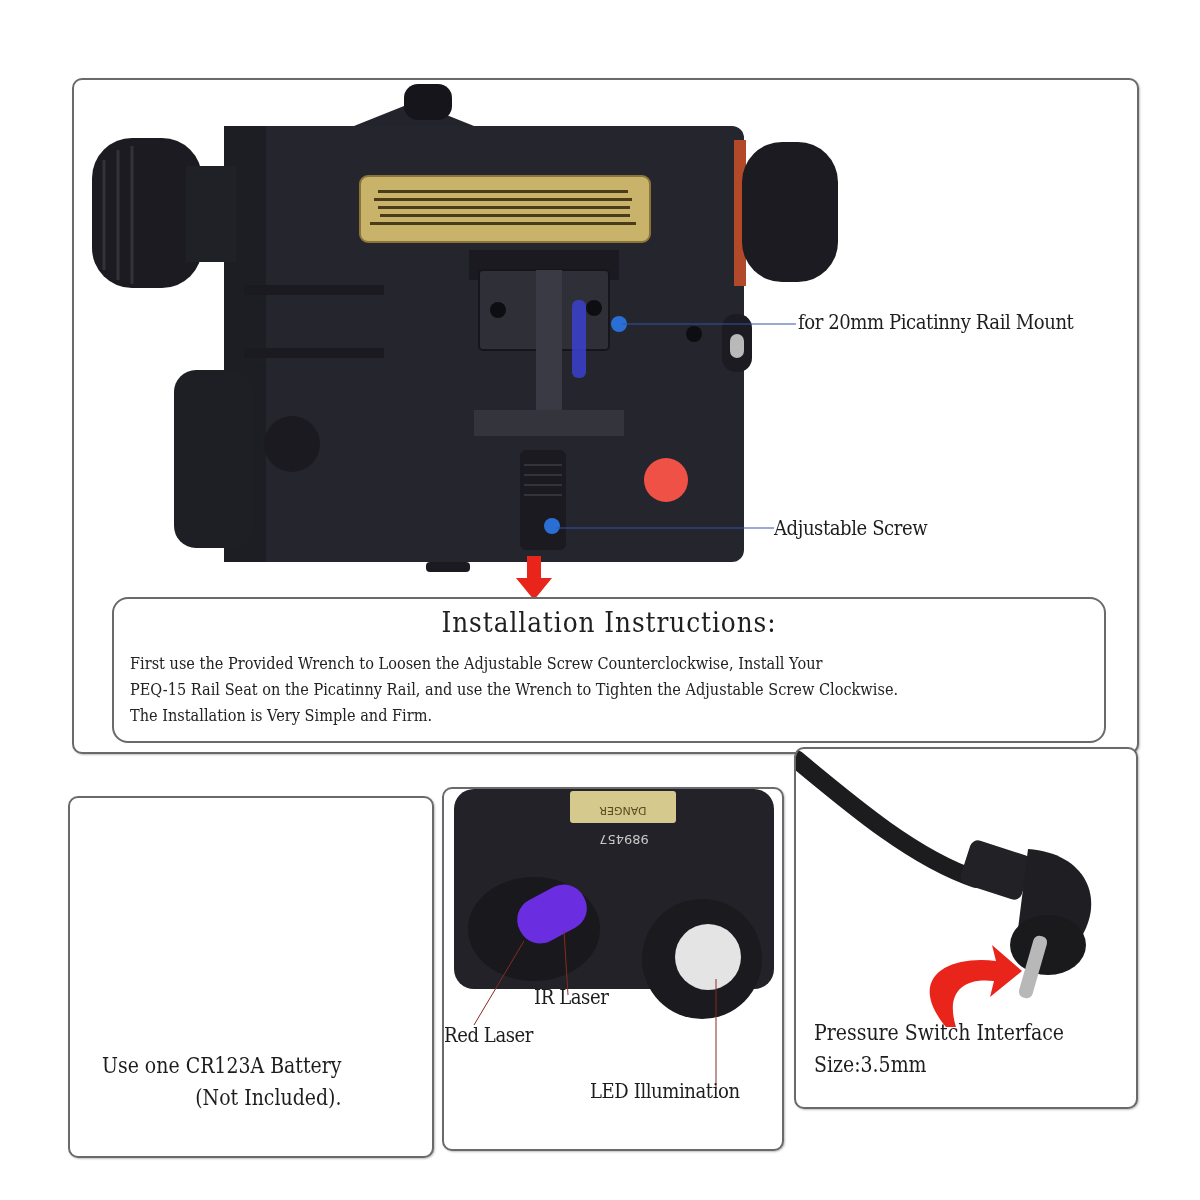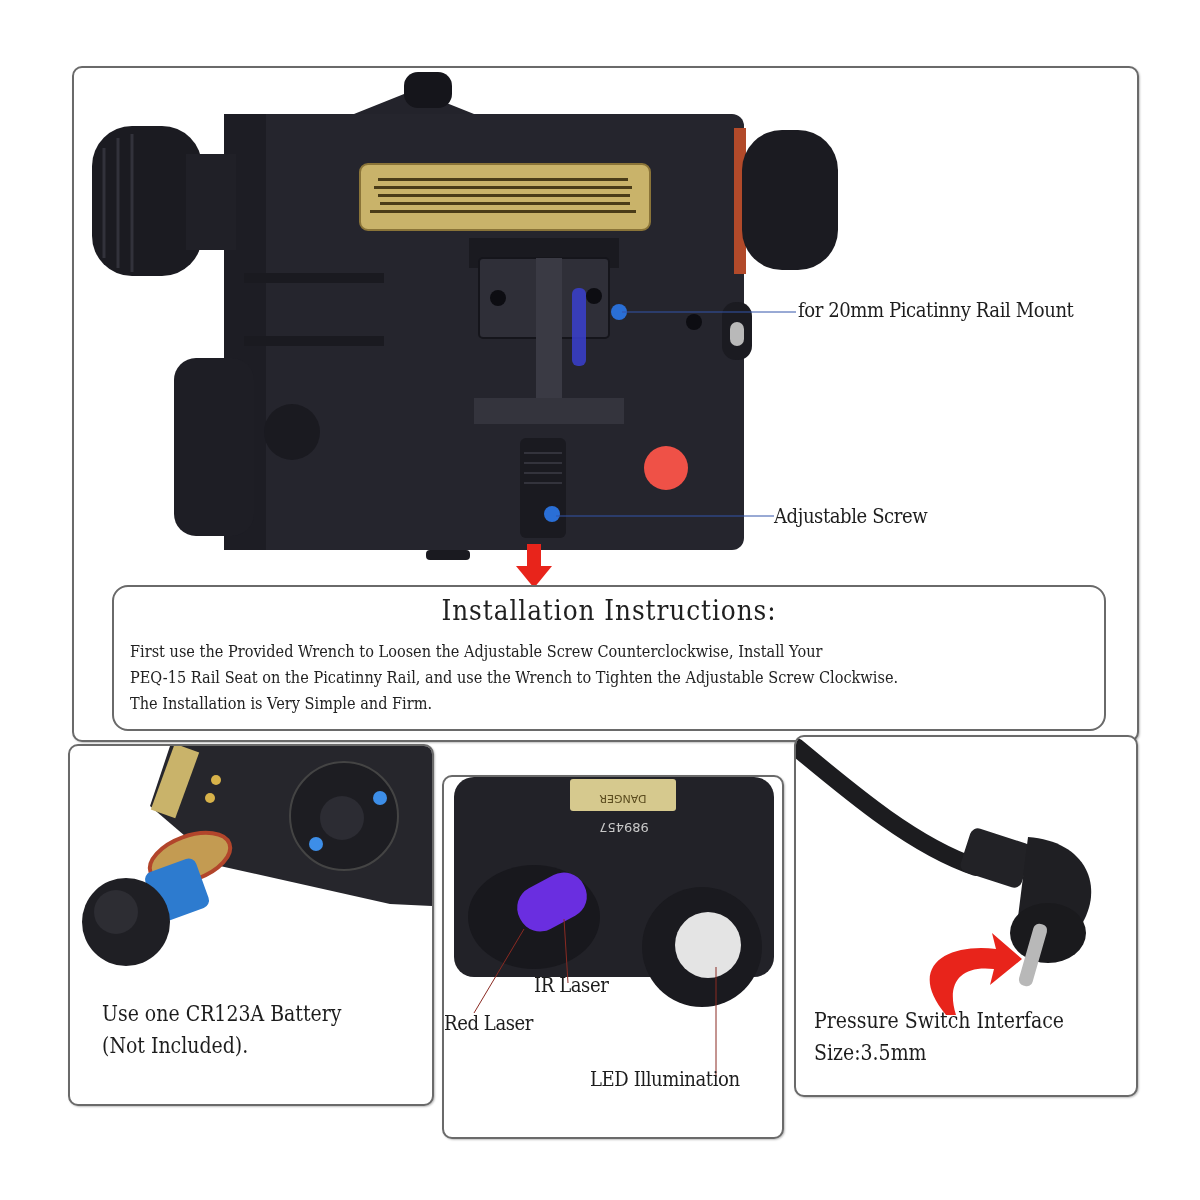--- a/index.html
+++ b/index.html
@@ -1,19 +1,19 @@
 <!DOCTYPE html>
 <html><head>
 <meta charset="utf-8">
 <style>
   html, body { margin:0; padding:0; background:#ffffff; }
   body { width:1200px; height:1200px; position:relative; overflow:hidden; font-family:"DejaVu Serif", serif; color:#222; }
-  .panel { position:absolute; border:2px solid #6a6a6a; border-radius:10px; background:#fff; box-shadow:1px 1px 2px rgba(0,0,0,0.25); overflow:hidden; }
+  .panel { position:absolute; border:2px solid #6a6a6a; border-radius:10px; background:#fff; box-shadow:1px 1px 2px rgba(0,0,0,0.25); overflow:hidden;margin-top:12px; }
   #top-panel { left:72px; top:66px; width:1063px; height:672px; }
-  #panel-battery { left:68px; top:744px; width:362px; height:358px; }
+  #panel-battery { left:68px; top:784px; width:362px; height:358px;text-align:right; }
   #panel-lasers { left:442px; top:775px; width:338px; height:360px; }
   #panel-switch { left:794px; top:735px; width:340px; height:358px; }
   .callout { position:absolute; font-family:"DejaVu Serif", serif; font-size:21px; letter-spacing:-0.5px; color:#1d1d1d; white-space:nowrap; transform:scaleX(0.86); transform-origin:left center; }
   .instr-box { position:absolute; left:38px; top:517px; width:990px; height:142px; border:2px solid #6a6a6a; border-radius:16px; background:#fff; }
   .instr-title { position:absolute; left:0; right:0; top:8px; text-align:center; font-family:"DejaVu Serif", serif; font-size:27px; letter-spacing:1px; color:#1f1f1f; transform:scaleX(0.92); }
   .instr-body { position:absolute; left:16px; top:52px; width:1100px; font-family:"DejaVu Serif", serif; font-size:16.5px; line-height:26px; color:#222; transform:scaleX(0.88); transform-origin:left top; }
   .instr-body div { white-space:nowrap; }
   svg { position:absolute; }
   .sub-caption { position:absolute; font-family:"DejaVu Serif", serif; font-size:22px; line-height:32px; color:#1d1d1d; white-space:nowrap; transform:scaleX(0.86); transform-origin:left top; }
 </style>

